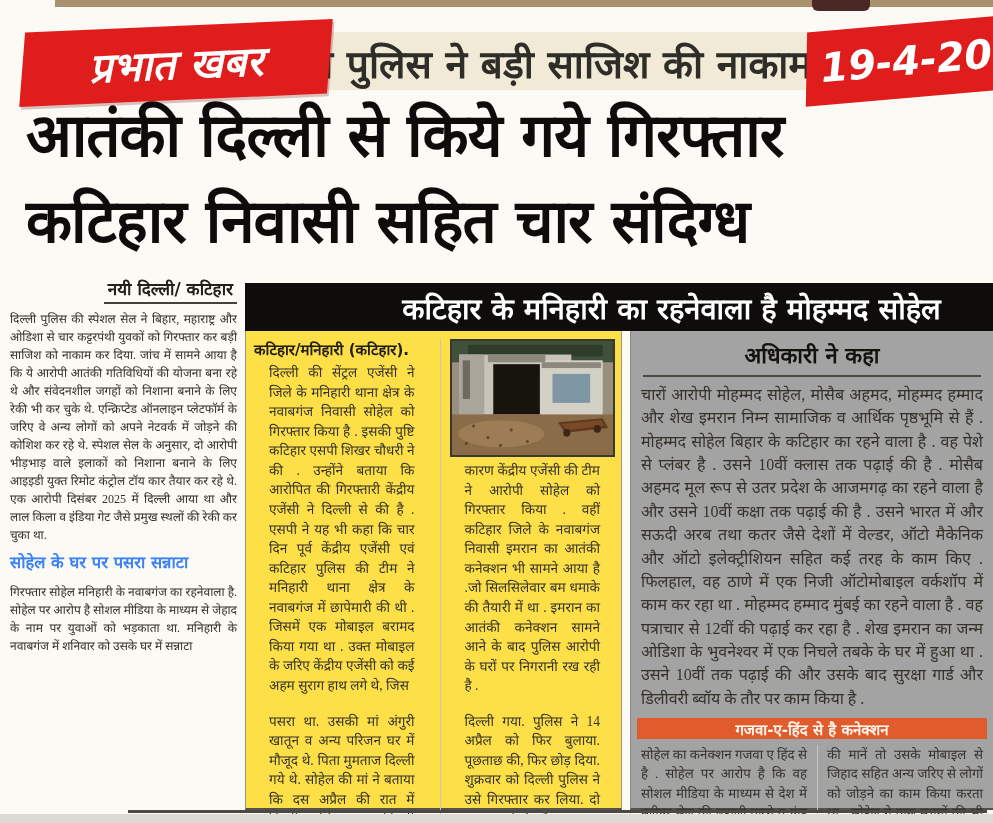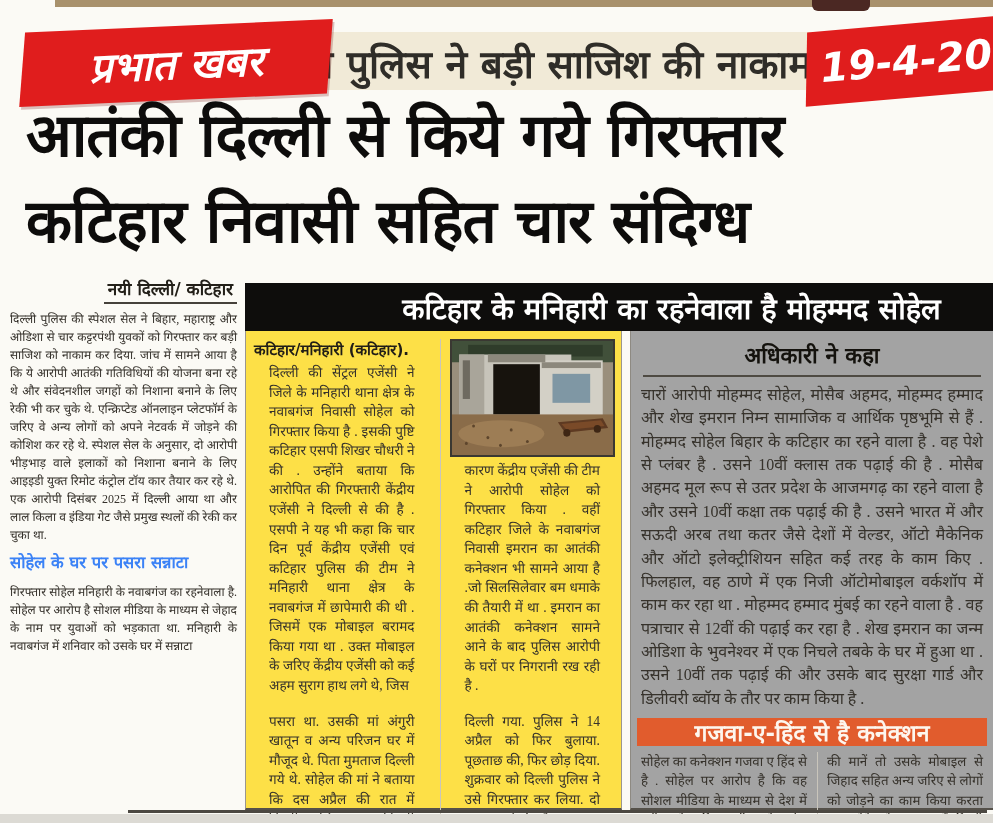--- a/index.html
+++ b/index.html
@@ -95,24 +95,24 @@
     border-left:1px solid #8e8a82;border-right:1px solid #b7b3aa;border-bottom:2px solid #55514a;
     box-sizing:border-box;background:#a3a3a3;padding:6px 10px 4px;margin-left:8px;
   }
   .officials-header{
     text-align:center;font-weight:700;font-size:22px;color:#14120d;
     font-family:"DejaVu Sans","Liberation Sans",sans-serif;padding:2px 0 6px;
   }
   .officials-rule{border:none;border-top:2px solid #4e4a42;margin:0 2px 6px;}
   .officials-body{margin:0;text-align:justify;font-size:16px;line-height:1.46;color:#36322b;}
   .ghazwa-banner{
-    margin:8px -4px 6px;height:28px;background:#e15c2d;
+    margin:8px -4px 6px;height:21px;background:#e15c2d;
     display:flex;align-items:center;justify-content:center;
     font-family:"DejaVu Sans","Liberation Sans",sans-serif;
-    font-weight:700;font-size:23px;color:#fdf6ee;white-space:nowrap;
+    font-weight:700;font-size:15px;color:#fdf6ee;white-space:nowrap;
   }
   .ghazwa-cols{display:grid;grid-template-columns:1fr 1fr;column-gap:10px;}
   .ghazwa-cols .g-col + .g-col{border-left:1px solid #c9c5bb;padding-left:9px;}
   .ghazwa-cols p{margin:0;text-align:justify;font-size:13.3px;line-height:1.46;color:#36322b;}
   
   .bottom-rule{position:absolute;left:128px;right:6px;top:810px;height:3px;background:#4c4842;}
   .bottom-strip{position:absolute;left:0;right:0;bottom:0;height:9px;background:#dcdad4;}
 </style>
 </head>
 <body>

